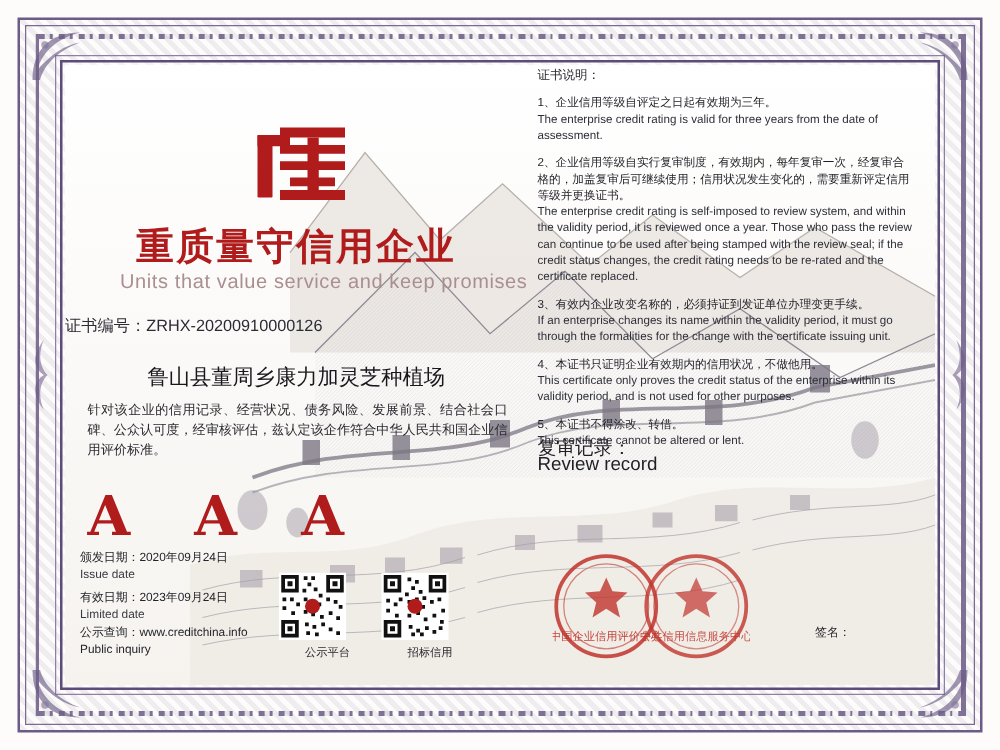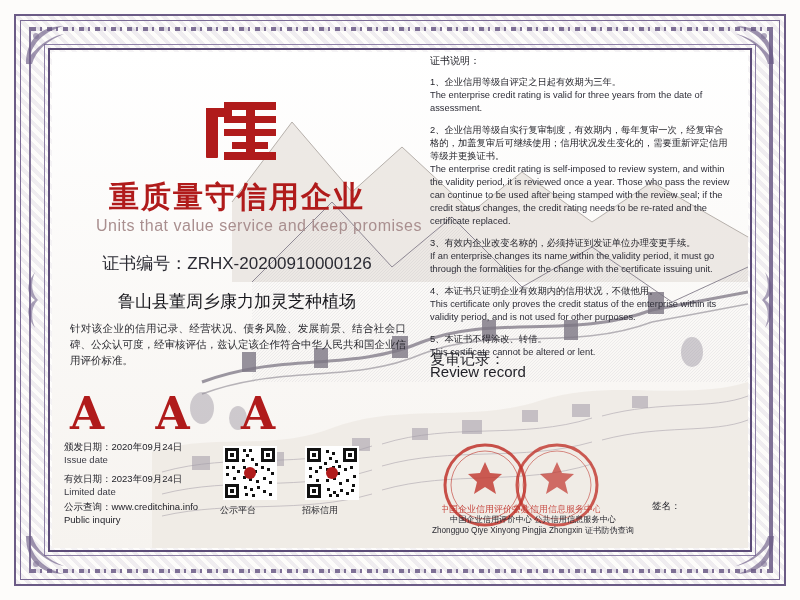--- a/index.html
+++ b/index.html
@@ -144,22 +144,22 @@
     text-align: right;
     font-size: 16px;
     color: #a98f8f;
     letter-spacing: 0.5px;
   }
   .cert-no {
     position: absolute;
     left: 0;
     top: 200px;
     width: 370px;
-    text-align: center;
-    font-size: 17px;
+    text-align: left;
+    font-size: 13px;
     color: #2b2b33;
   }
   .company {
     position: absolute;
     left: 0;
     top: 238px;
     width: 370px;
     text-align: center;
     font-size: 17px;
     font-weight: normal;
@@ -197,23 +197,23 @@
     top: 388px;
     font-size: 9.5px;
     line-height: 13px;
     color: #23232a;
   }
   .dates .en { color: #3a3a44; }
   .dates .row { margin-bottom: 6px; }
 
   .qr-block {
     position: absolute;
-    top: 394px;
+    top: 406px;
     width: 60px;
-    text-align: left;
+    text-align: right;
   }
   .qr-block.q1 { left: 168px; }
   .qr-block.q2 { left: 250px; }
   .qr-img {
     width: 54px;
     height: 54px;
     margin: 0 auto;
   }
   .qr-cap {
     margin-top: 4px;
@@ -573,21 +573,17 @@
     </div>
     <div class="stamp s2">
       <svg viewBox="0 0 86 86">
         <circle cx="43" cy="43" r="40" fill="none" stroke="#c0342c" stroke-width="3" opacity="0.8"></circle>
         <circle cx="43" cy="43" r="34" fill="none" stroke="#c0342c" stroke-width="1" opacity="0.55"></circle>
         <path d="M43 20 l5 11 12 1 -9 8 3 12 -11 -7 -11 7 3 -12 -9 -8 12 -1 z" fill="#c0342c" opacity="0.7"></path>
         <text x="43" y="70" font-size="9" text-anchor="middle" fill="#c0342c" font-family="DejaVu Sans, sans-serif" opacity="0.85">公共信用信息服务中心</text>
       </svg>
     </div>
 
-    <div class="stamp-caption">
-      <div>中国企业信用评价中心  公共信用信息服务中心</div>
-      <div>Zhongguo Qiye Xinyong Pingjia Zhongxin  证书防伪查询</div>
-    </div>
 
     <div class="signature">签名：</div>
 
   </div>
 </div>
 
 </body></html>

